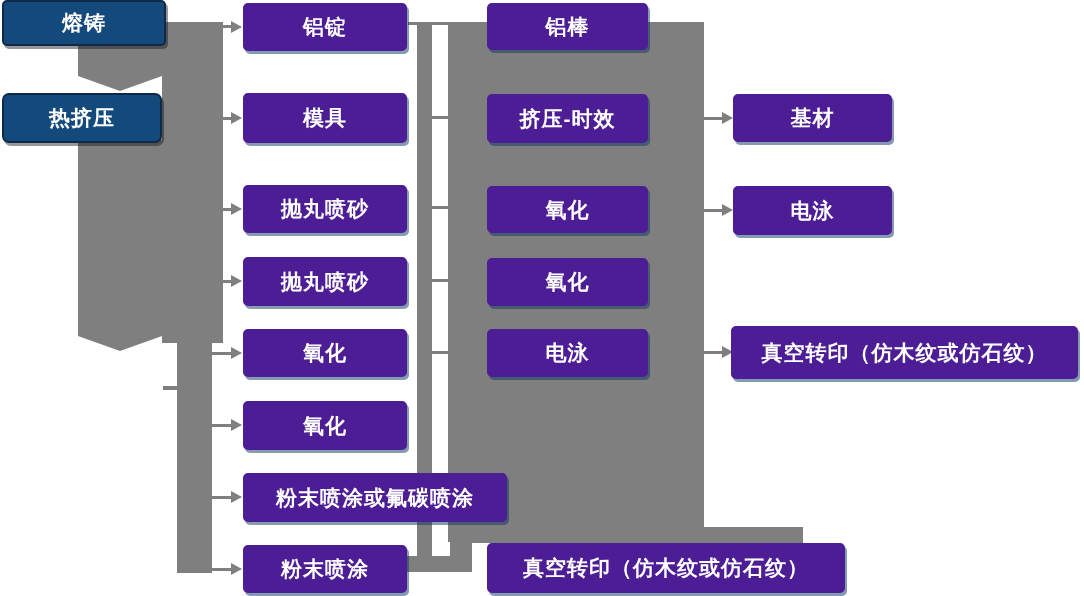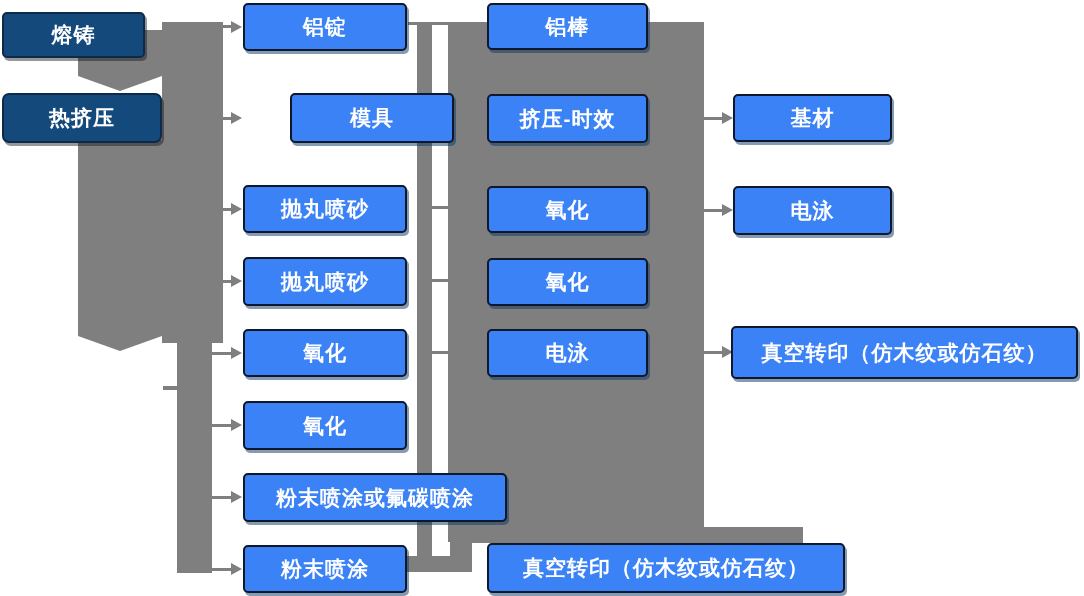--- a/index.html
+++ b/index.html
@@ -2,21 +2,21 @@
 <html><head>
 <meta charset="utf-8">
 <style>
   html,body{margin:0;padding:0;background:#ffffff;}
   #canvas{position:relative;width:1084px;height:596px;background:#ffffff;overflow:hidden;
           font-family:"Liberation Sans","DejaVu Sans",sans-serif;}
   .node{position:absolute;display:flex;align-items:center;justify-content:center;
         color:#ffffff;font-size:21px;font-weight:600;letter-spacing:1px;
         border-radius:5px;box-sizing:border-box;z-index:3;white-space:nowrap;}
   .dark{background:#14497C;border:2px solid #0E2A4A;box-shadow:2px 3px 0 rgba(25,25,25,0.45);}
-  .bright{background:#3b82f6;border:2px solid #0f172a;box-shadow:2px 3px 0 rgba(10,55,100,0.5);}
+  .bright{background:#4c1d95;border:2px solid #4c1d95;box-shadow:2px 3px 0 rgba(10,55,100,0.5);}
   .gray{position:absolute;background:#7F7F7F;z-index:1;}
   .tie{position:absolute;background:#7F7F7F;z-index:1;}
   .ar-r{position:absolute;width:0;height:0;z-index:2;
         border-top:6px solid transparent;border-bottom:6px solid transparent;
         border-left:11px solid #7F7F7F;}
   .ar-d{position:absolute;width:0;height:0;z-index:2;
         border-left:42px solid transparent;border-right:42px solid transparent;
         border-top:15px solid #7F7F7F;}
 </style>
 </head>
@@ -63,25 +63,25 @@
   <div class="gray" style="left:450px;top:527px;width:22px;height:45px;"></div>
   <div class="gray" style="left:407px;top:556px;width:65px;height:16px;"></div>
 
   <div class="tie" style="left:704px;top:117px;width:18px;height:3px;"></div>
   <div class="ar-r" style="left:722px;top:112px;"></div>
   <div class="tie" style="left:704px;top:209px;width:18px;height:3px;"></div>
   <div class="ar-r" style="left:722px;top:204px;"></div>
   <div class="tie" style="left:704px;top:351px;width:18px;height:3px;"></div>
   <div class="ar-r" style="left:722px;top:346px;"></div>
 
-  <div class="node dark" style="left:2px;top:12px;width:143px;height:46px;text-align:center;">熔铸</div>
+  <div class="node dark" style="left:2px;top:0;width:164px;height:46px;text-align:center;">熔铸</div>
   <div class="node dark" style="left:2px;top:93px;width:160px;height:50px;border-radius:7px;">热挤压</div>
 
   <div class="node bright" style="left:243px;top:3px;width:164px;height:48px;">铝锭</div>
-  <div class="node bright" style="left:243px;top:93px;width:164px;height:50px;margin-left:47px;">模具</div>
+  <div class="node bright" style="left:243px;top:93px;width:164px;height:50px;">模具</div>
   <div class="node bright" style="left:243px;top:185px;width:164px;height:48px;">抛丸喷砂</div>
   <div class="node bright" style="left:243px;top:257px;width:164px;height:49px;">抛丸喷砂</div>
   <div class="node bright" style="left:243px;top:329px;width:164px;height:48px;">氧化</div>
   <div class="node bright" style="left:243px;top:401px;width:164px;height:49px;">氧化</div>
   <div class="node bright" style="left:243px;top:473px;width:264px;height:49px;">粉末喷涂或氟碳喷涂</div>
   <div class="node bright" style="left:243px;top:545px;width:164px;height:48px;">粉末喷涂</div>
 
   <div class="node bright" style="left:487px;top:3px;width:161px;height:47px;">铝棒</div>
   <div class="node bright" style="left:487px;top:94px;width:161px;height:49px;">挤压-时效</div>
   <div class="node bright" style="left:487px;top:186px;width:161px;height:47px;">氧化</div>

